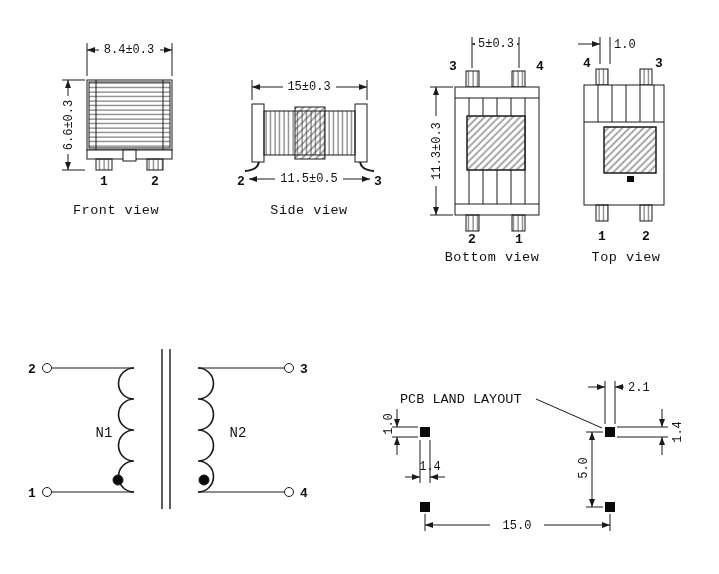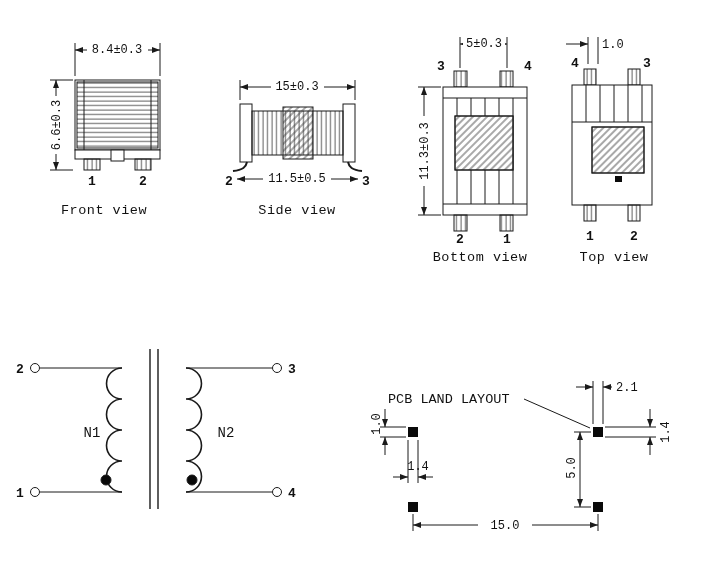--- a/index.html
+++ b/index.html
@@ -1,17 +1,17 @@
 <!DOCTYPE html>
 <html><head>
 <meta charset="utf-8">
 <style>
   * { margin:0; padding:0; box-sizing:border-box; }
   html,body { background:#ffffff; }
-  .canvas { position:relative; width:719px; height:574px; background:#ffffff; overflow:hidden; }
+  .canvas { position:relative; width:719px; height:574px; background:#ffffff; overflow:hidden;padding-left:12px; }
   svg text { font-family:"Liberation Mono","DejaVu Sans Mono",monospace; fill:#111111; }
   svg line, svg path { stroke:#1a1a1a; fill:none; }
   svg rect { stroke:#1a1a1a; }
   svg rect.mask { stroke:none; }
   svg rect.pad, svg rect.mark { stroke:none; }
   svg polygon { fill:#1a1a1a; stroke:none; }
   svg circle { stroke:#1a1a1a; }
   line.pat { stroke:#333333; stroke-width:0.85; }
   text.dim { font-size:12px; }
   text.pin { font-size:13px; font-weight:bold; }

